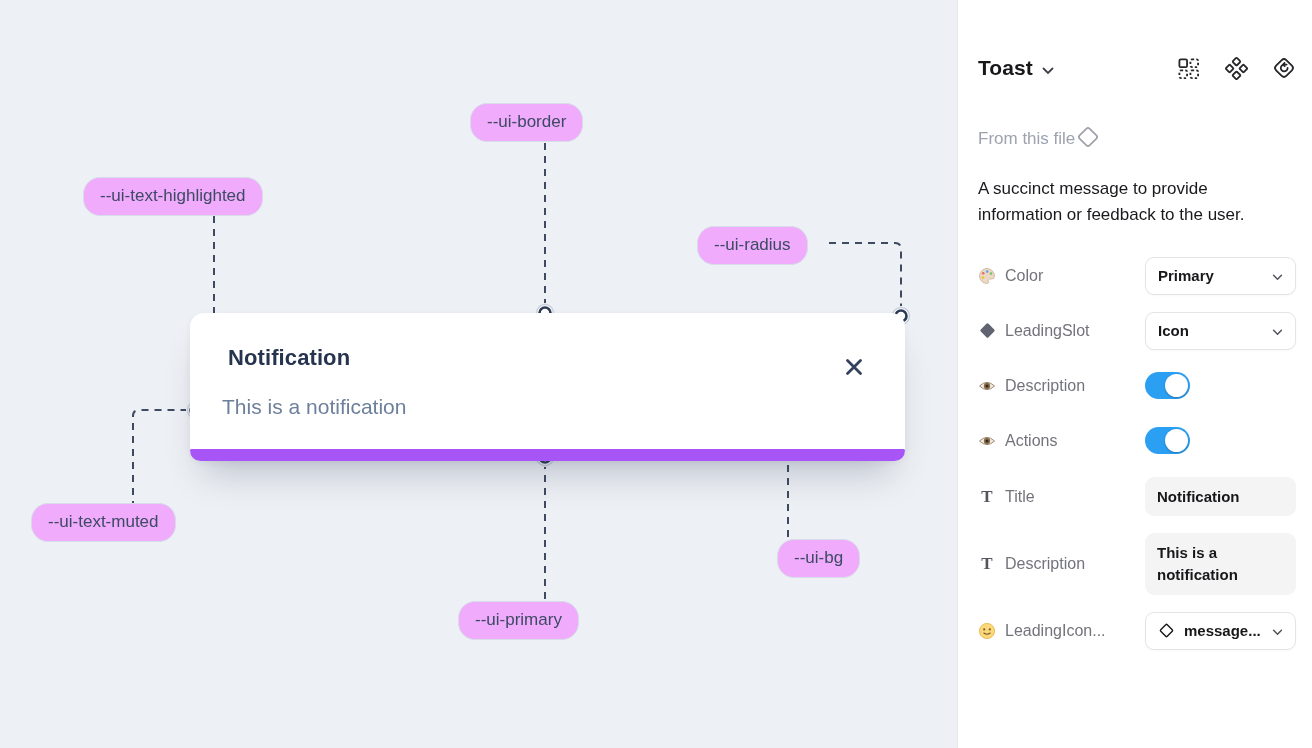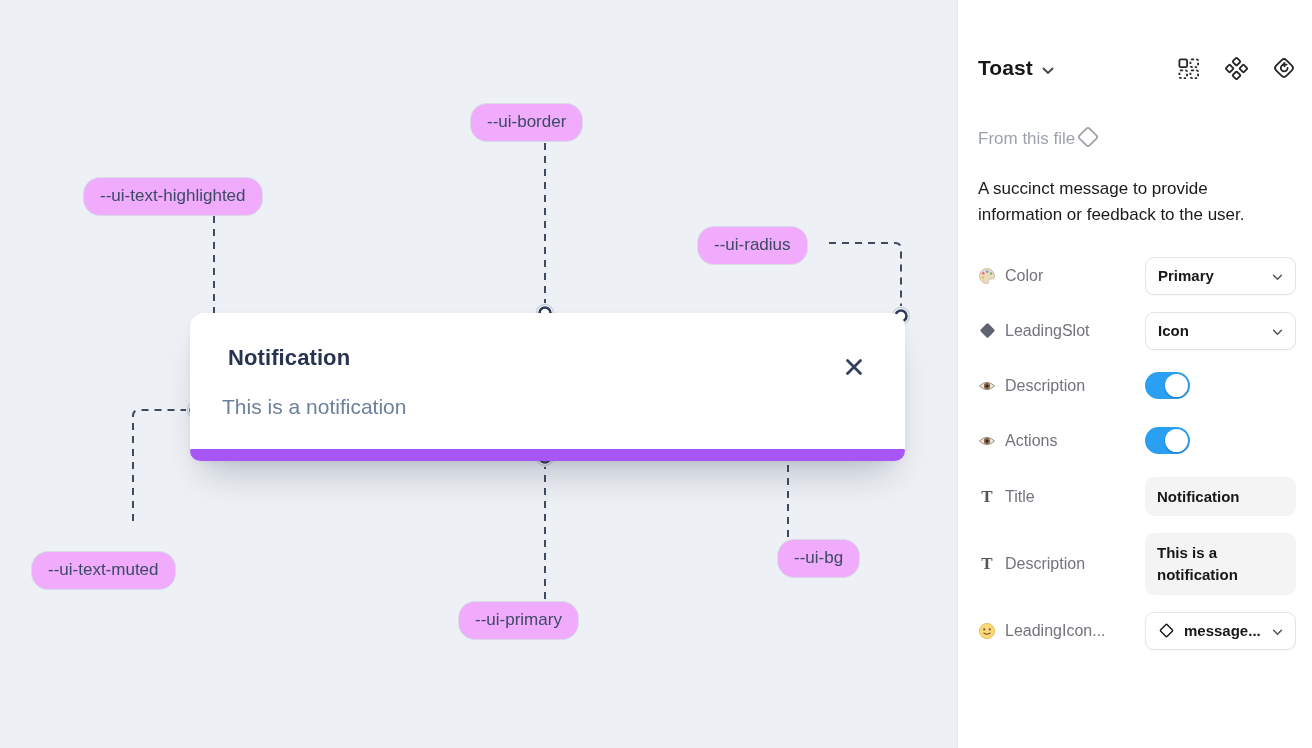--- a/index.html
+++ b/index.html
@@ -14,21 +14,21 @@
   .pill {
     position: absolute; display: inline-block;
     background: #f0abfc; border: 1.5px solid #d6dde8; border-radius: 17px;
     padding: 9px 16px; font-size: 17px; font-weight: 500; color: #3d4a63;
     line-height: 1.1; white-space: nowrap; cursor: pointer;
     font-family: "Liberation Sans", sans-serif;
   }
   .pill-text-highlighted { left: 83px;  top: 177px; }
   .pill-border           { left: 470px; top: 103px; }
   .pill-radius           { left: 697px; top: 226px; }
-  .pill-text-muted       { left: 31px;  top: 551px; }
+  .pill-text-muted       { left: 31px;  top: 503px; }
   .pill-primary          { left: 458px; top: 601px; }
   .pill-bg               { left: 777px; top: 539px; }
 
   .toast {
     position: absolute; left: 190px; top: 313px; width: 715px; height: 148px;
     background: #ffffff; border-radius: 14px;
     box-shadow: 0 24px 34px -14px rgba(45, 58, 88, 0.28), 0 2px 6px rgba(45, 58, 88, 0.06);
   }
   .toast-title {
     position: absolute; left: 38px; top: 32px;

